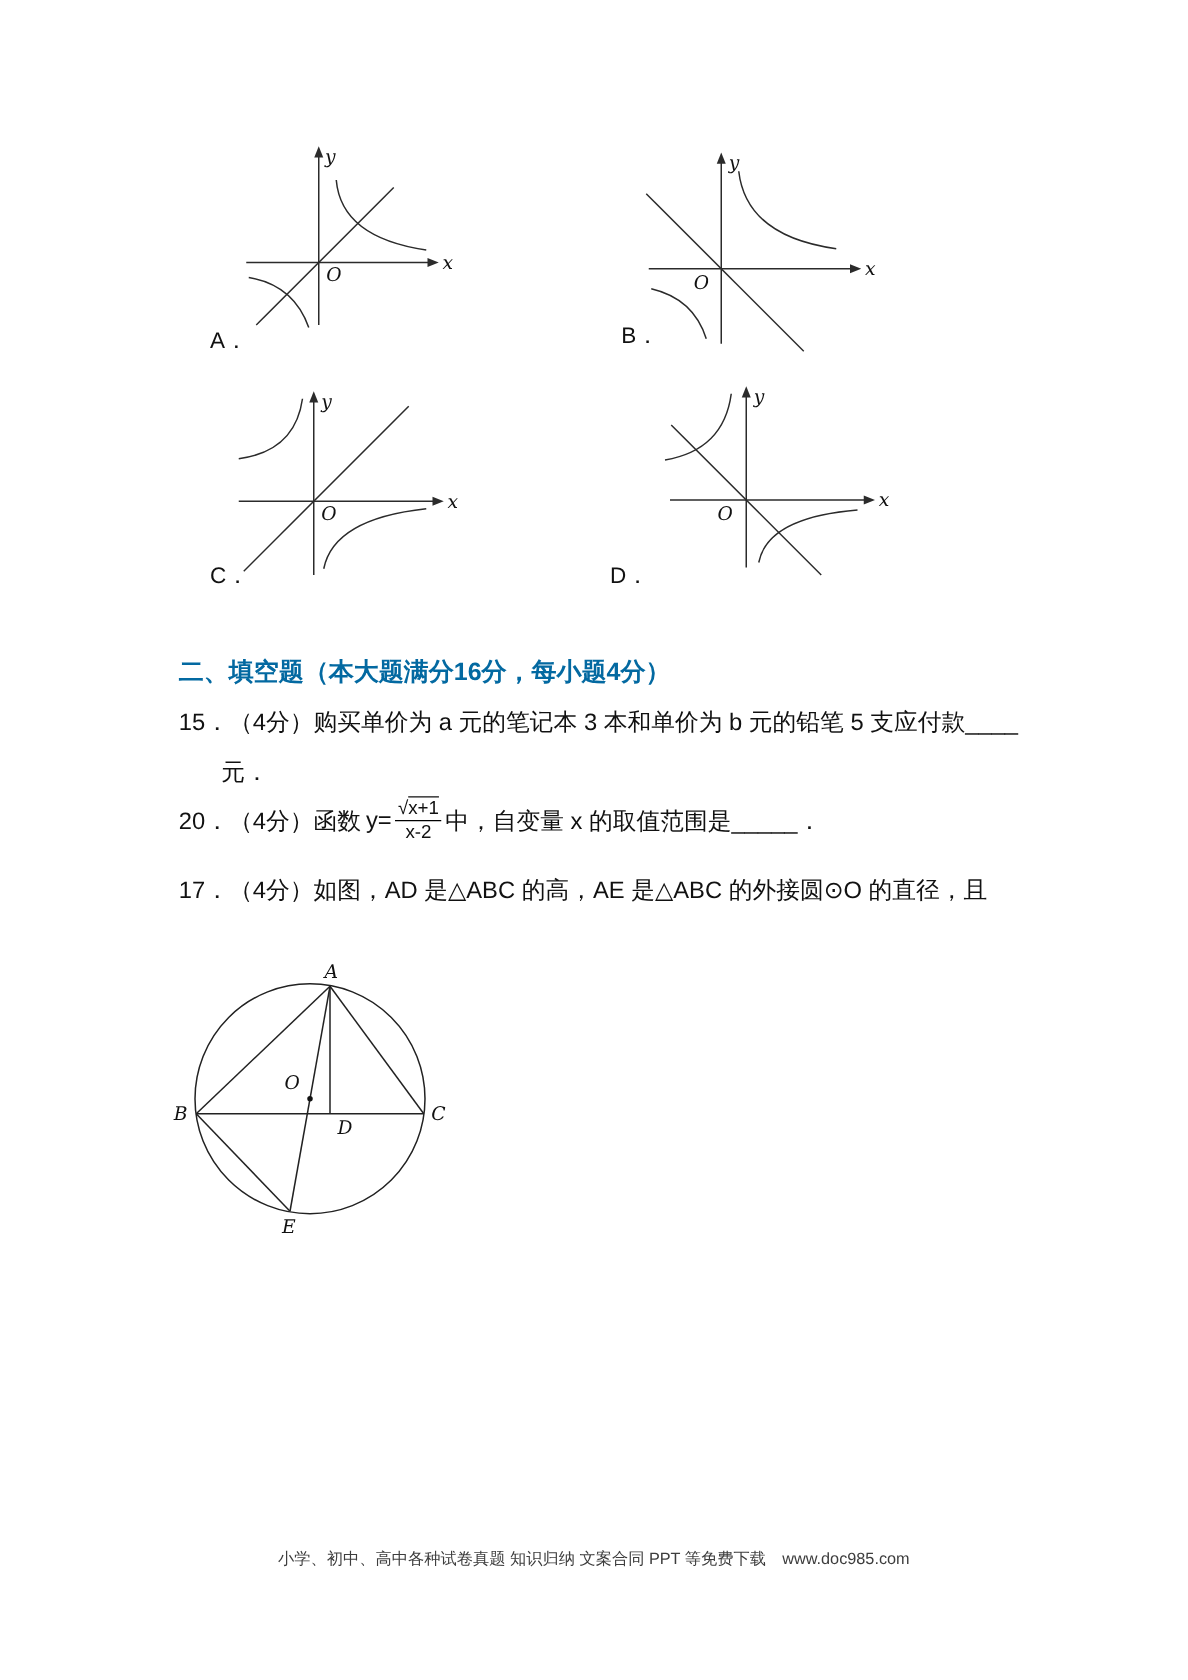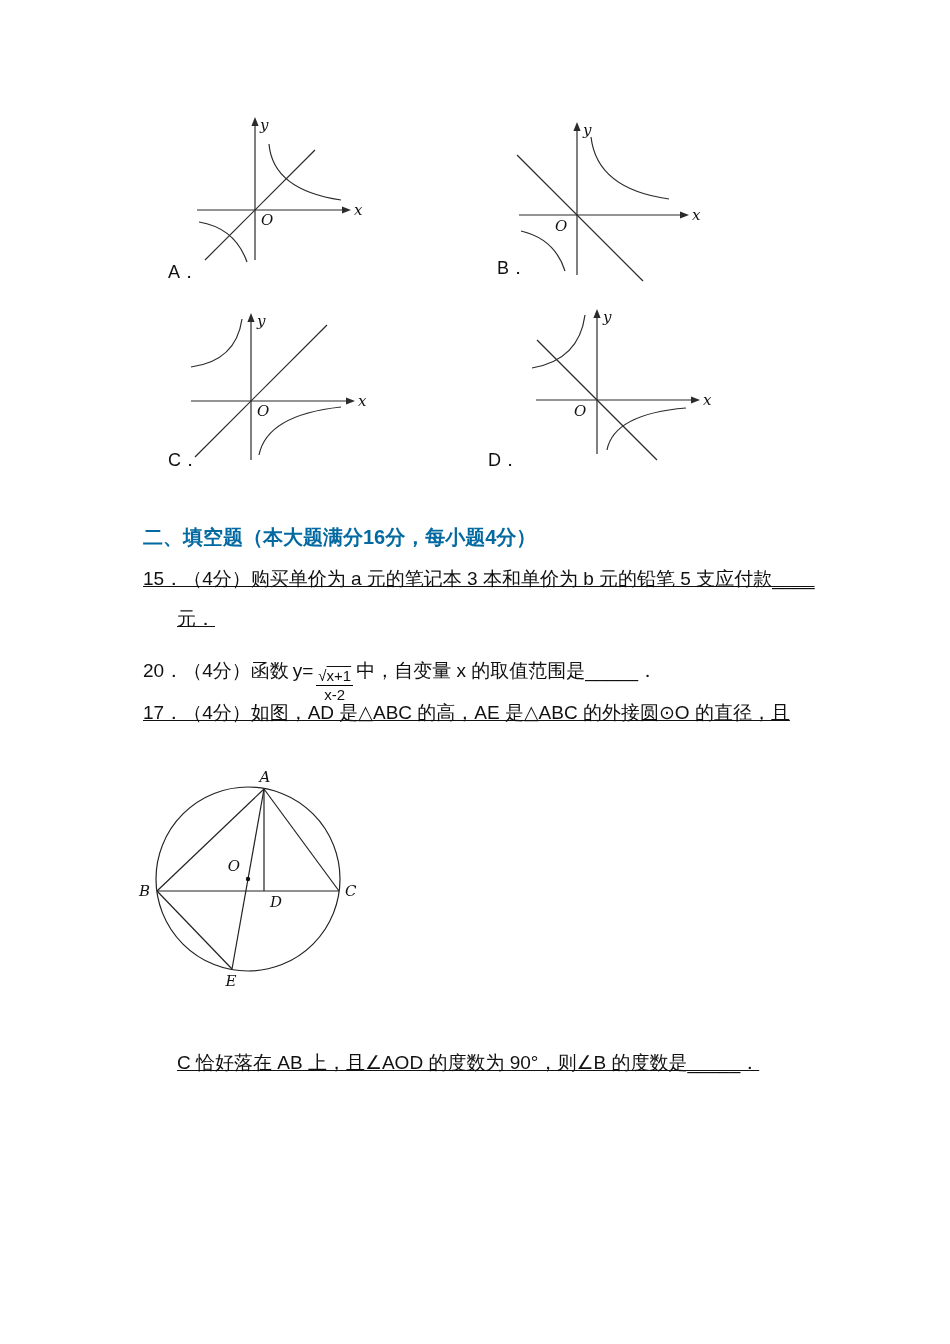--- a/index.html
+++ b/index.html
@@ -3,28 +3,28 @@
 <meta charset="utf-8">
 <style>
   * { margin:0; padding:0; box-sizing:border-box; }
   html,body { background:#ffffff; }
   .page {
     position:relative; width:950px; height:1344px; background:#ffffff;
     font-family:"Liberation Sans","DejaVu Sans",sans-serif; color:#000;
     overflow:hidden;
   }
   .abs { position:absolute; }
-  .qtext { font-size:19px; line-height:1.35; white-space:nowrap; color:#111;text-decoration:underline; }
+  .qtext { font-size:19px; line-height:1.35; white-space:nowrap; color:#111; }
   .opt { font-size:18px; color:#111; }
   .sec-title { font-size:20px; font-weight:bold; color:#0369a1; white-space:nowrap; }
   .q16row { display:flex; align-items:center; font-size:19px; white-space:nowrap; color:#111; }
   .frac { display:inline-flex; flex-direction:column; text-align:center;
           font-size:15px; line-height:1.2; margin:0 3px; }
   .frac .den { border-top:1px solid #000; padding:0 2px; }
-  .frac .num { padding:0 2px;margin-top:29px; }
+  .frac .num { padding:0 2px; }
   .overl { text-decoration:overline; }
   .axis, .curve { stroke:#2b2b2b; stroke-width:1.2; fill:none; }
   .fig-line { stroke:#222; stroke-width:1.2; fill:none; }
   .arrow { fill:#2b2b2b; stroke:none; }
   .dot { fill:#111; stroke:none; }
   svg text { font-family:"DejaVu Serif","Liberation Serif",serif; font-style:italic;
              font-size:15px; fill:#111; }
   .footer { width:950px; text-align:center; font-size:13px; color:#3d3d3d; }
 </style>
 </head>
@@ -116,16 +116,18 @@
     <line class="fig-line" x1="29" y1="121" x2="104" y2="199"></line>
     <circle class="dot" cx="120" cy="109" r="2.2"></circle>
     <text x="137" y="12" text-anchor="middle">A</text>
     <text x="22" y="126" text-anchor="end">B</text>
     <text x="217" y="126" text-anchor="start">C</text>
     <text x="142" y="137" text-anchor="start">D</text>
     <text x="103" y="216" text-anchor="middle">E</text>
     <text x="112" y="101" text-anchor="end">O</text>
   </svg>
 
-  <div class="abs qtext" style="left:177px; top:1050px;">C 恰好落在 AB 上，且∠AOD 的度数为 90°，则∠B 的度数是_____．</div>
 
+  <div class="abs footer" style="left:0; top:1238px;">
+    <span>小学、初中、高中各种试卷真题 知识归纳 文案合同 PPT 等免费下载　www.doc985.com</span>
+  </div>
 
 </div>
 
 </body></html>

